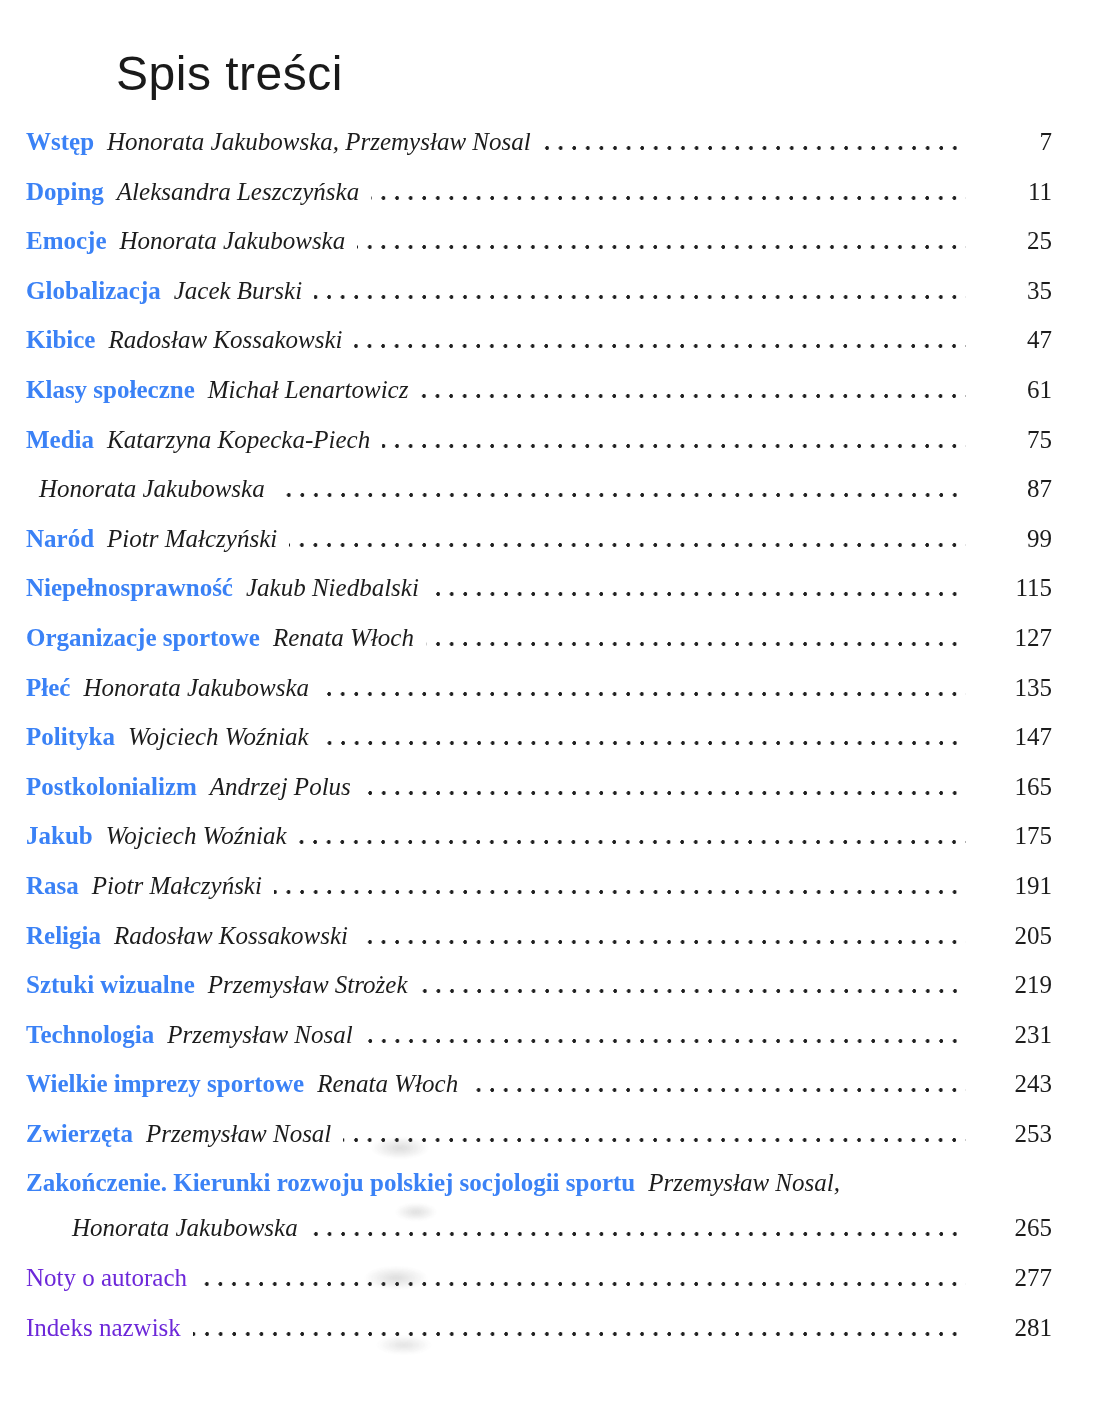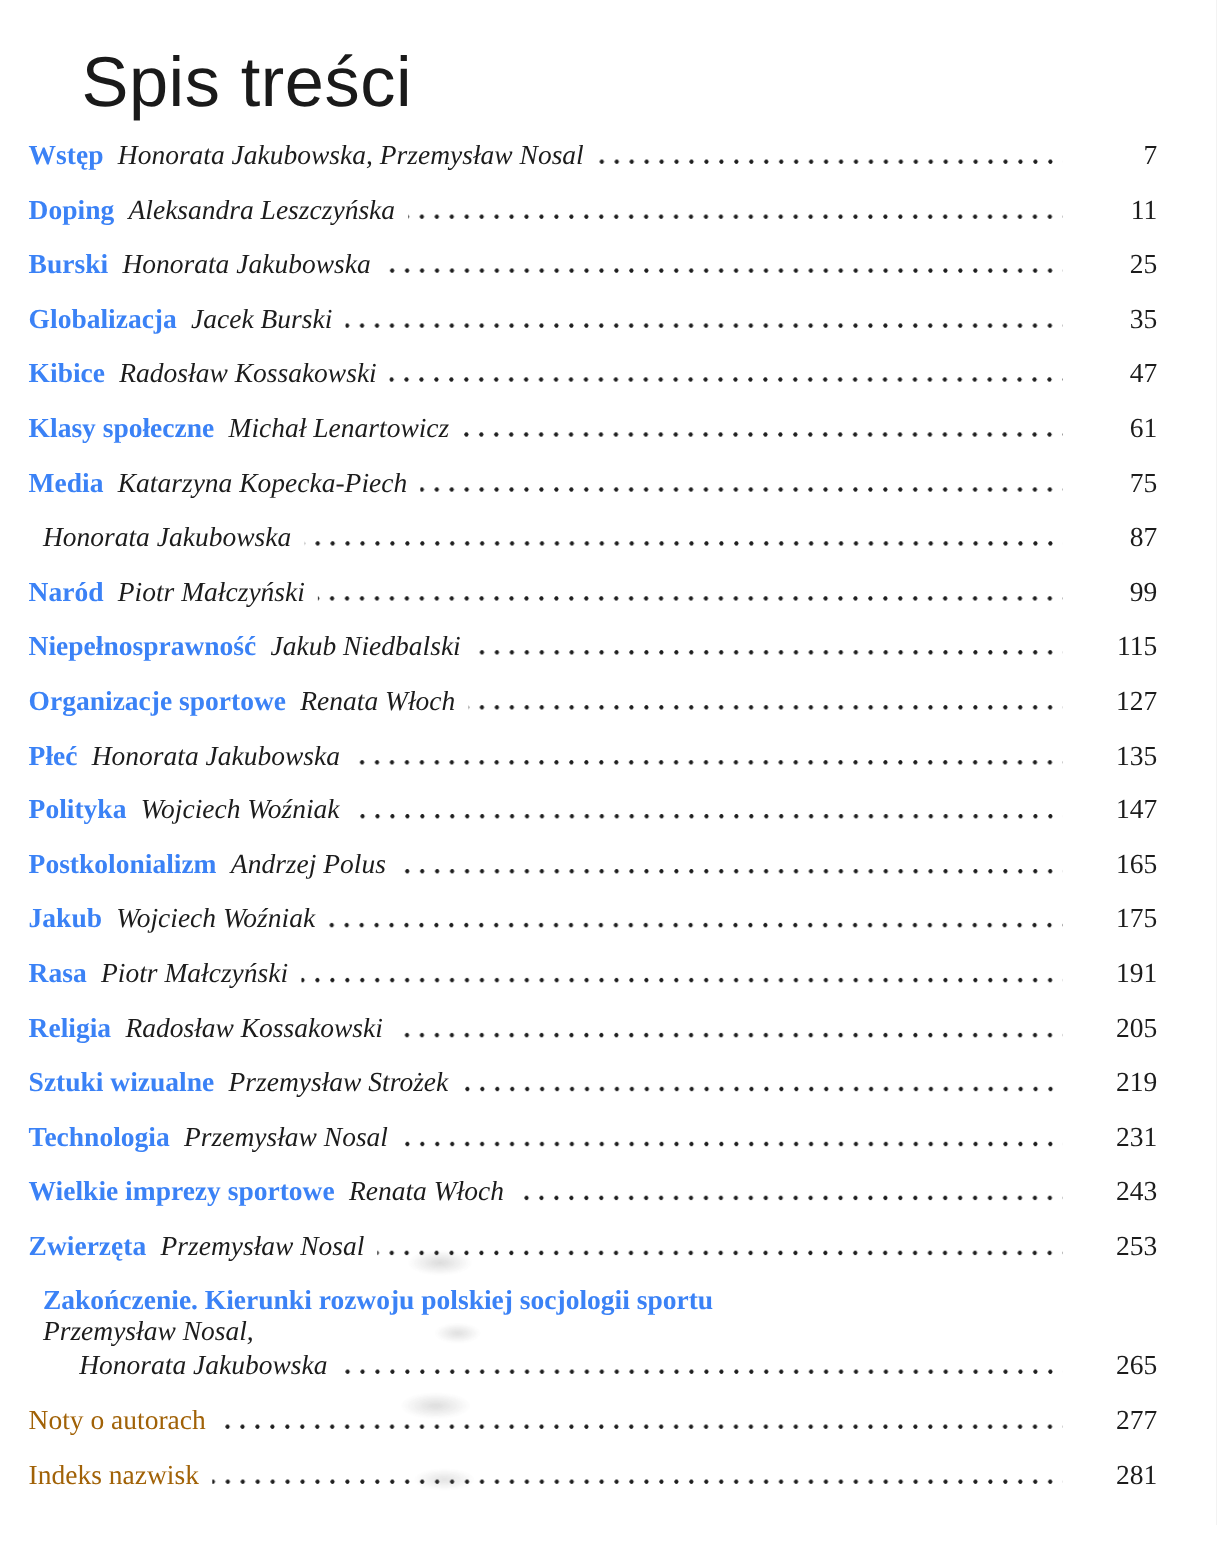--- a/index.html
+++ b/index.html
@@ -13,45 +13,45 @@
     height: 1412px;
     background: #ffffff;
     color: #161616;
     font-family: "Liberation Serif", serif;
     overflow: hidden;
     box-sizing: border-box;
     padding: 46px 54px 0 26px;
   }
   .doc-title {
     font-family: "Liberation Sans", sans-serif;
-    font-size: 64px;
+    font-size: 48px;
     font-weight: 500;
     letter-spacing: 0.5px;
     color: #1a1a1a;
-    margin: 0 0 0 48px;
+    margin: 0 0 0 90px;
     line-height: 56px;
   }
   .toc {
     margin-top: 26px;
   }
   .row {
     display: flex;
     align-items: baseline;
     font-size: 25px;
     line-height: 28px;
     margin-bottom: 21.6px;
     white-space: nowrap;
   }
   .chapter {
     font-weight: bold;
     color: #3b82f6;
   }
   .row.plain .chapter {
     font-weight: normal;
-    color: #a16207;
+    color: #6d28d9;
   }
   .author {
     font-style: italic;
     margin-left: 13px;
     color: #1c1c1c;
     text-align: center;
   }
   .leader {
     flex: 1 1 auto;
     align-self: baseline;
@@ -63,22 +63,21 @@
     background-position: right bottom;
     min-width: 30px;
   }
   .page-num {
     min-width: 52px;
     text-align: right;
     color: #1c1c1c;
   }
   
   .row.wrap-first {
-    margin-bottom: 3px;
-    flex-direction: column;
+    margin-bottom: 17px;
   }
   .row.wrap-second .author {
     margin-left: 46px;
   }
   
   .scan-smudge {
     position: absolute;
     left: 338px;
     top: 1120px;
     width: 160px;
@@ -106,21 +105,21 @@
         <span class="leader"></span>
         <span class="page-num">7</span>
       </div>
       <div class="row">
         <span class="chapter">Doping</span>
         <span class="author">Aleksandra Leszczyńska</span>
         <span class="leader"></span>
         <span class="page-num">11</span>
       </div>
       <div class="row">
-        <span class="chapter">Burski</span>
+        <span class="chapter">Emocje</span>
         <span class="author">Honorata Jakubowska</span>
         <span class="leader"></span>
         <span class="page-num">25</span>
       </div>
       <div class="row">
         <span class="chapter">Globalizacja</span>
         <span class="author">Jacek Burski</span>
         <span class="leader"></span>
         <span class="page-num">35</span>
       </div>

